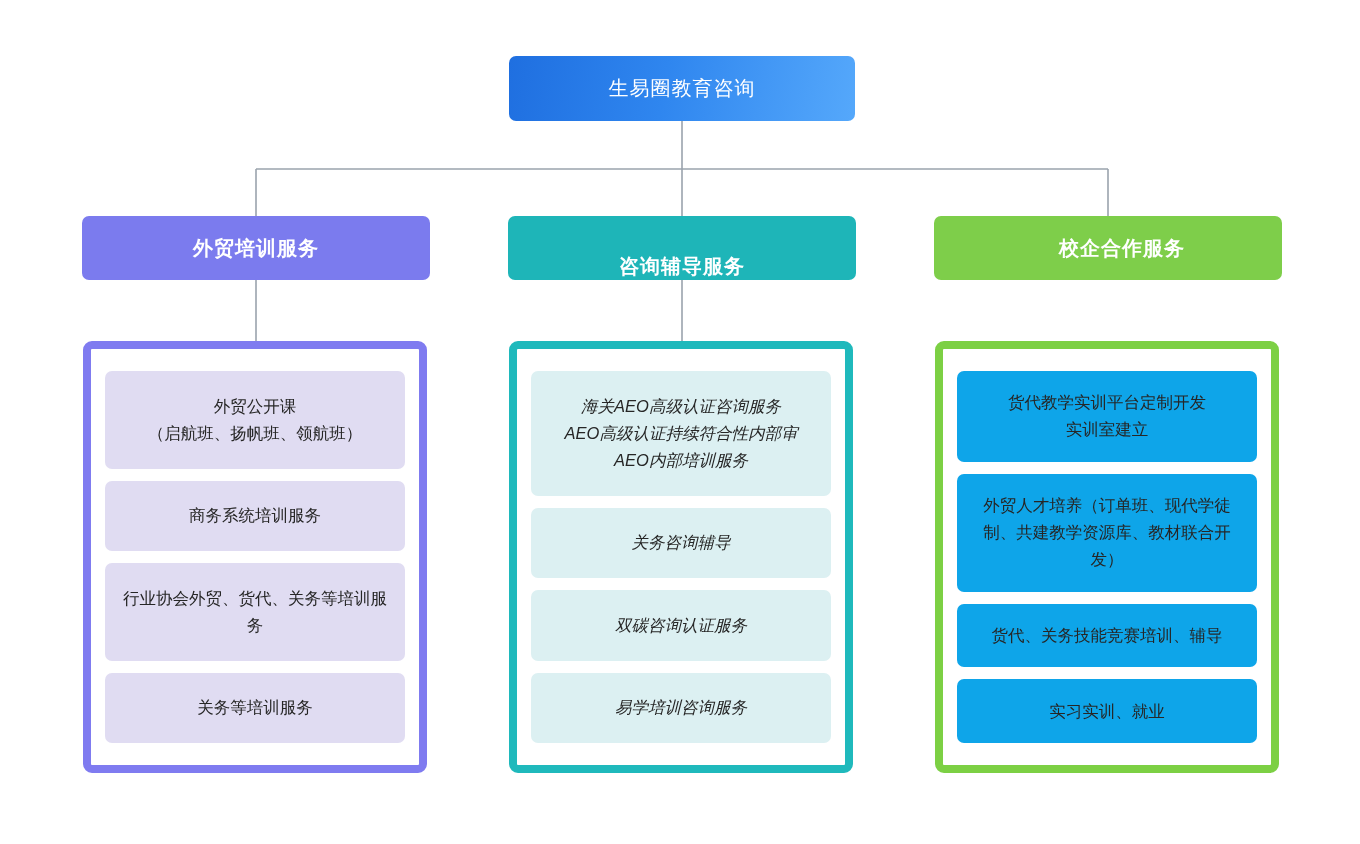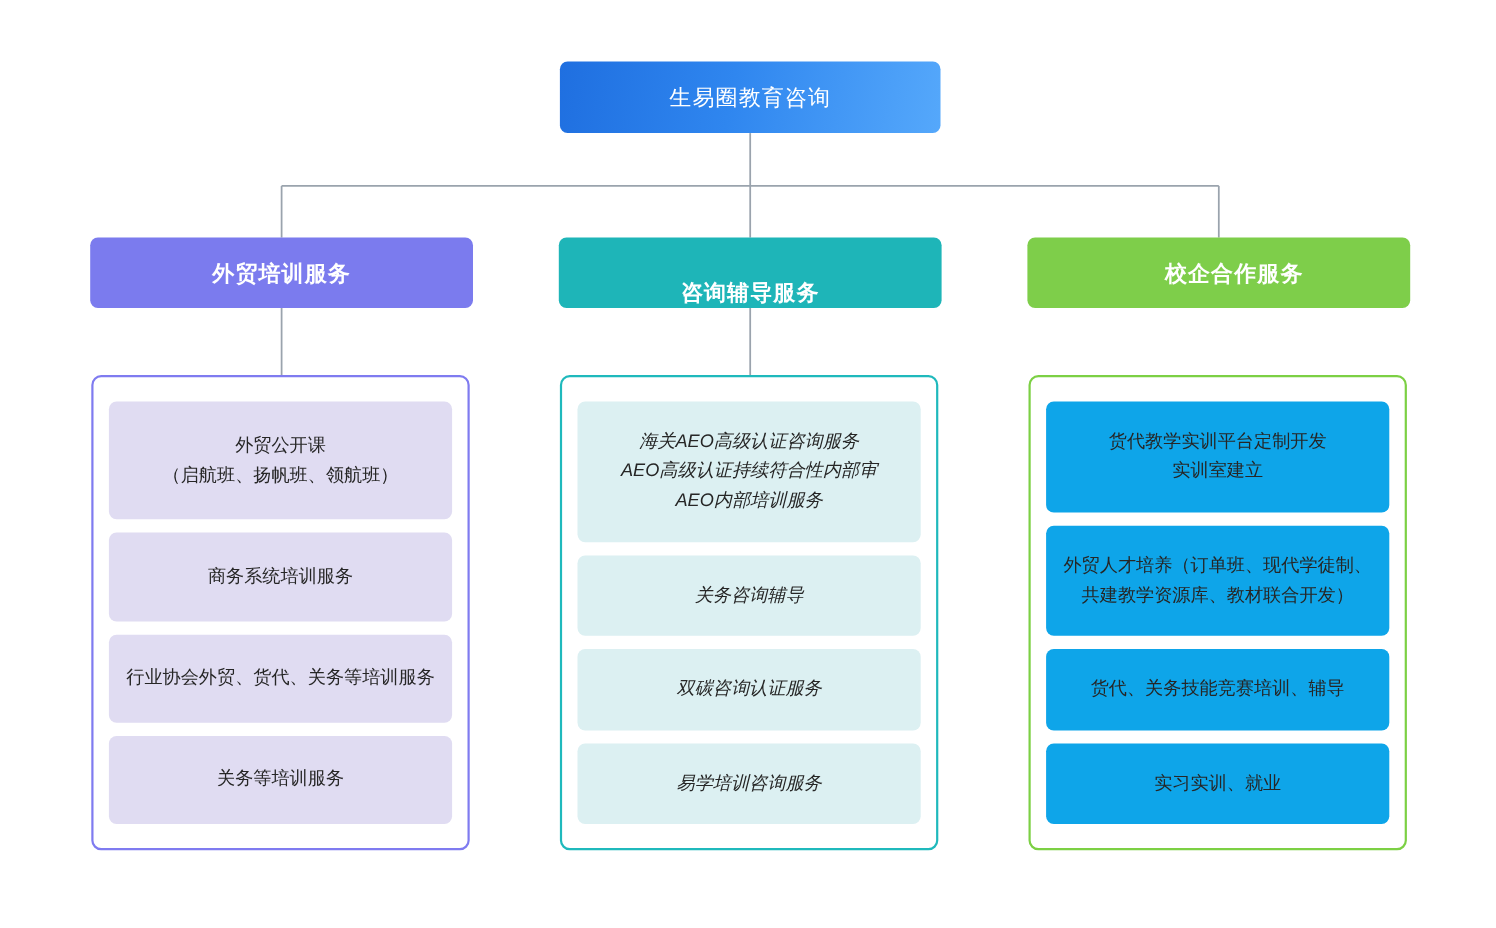--- a/index.html
+++ b/index.html
@@ -84,21 +84,21 @@
     letter-spacing: 1px;
   }
 
   .group-box {
     position: absolute;
     top: 341px;
     left: 1px;
     width: 344px;
     height: 432px;
     border-radius: 9px;
-    border: 2px solid #a21caf;
+    border: 8px solid #a21caf;
     background: #ffffff;
     box-sizing: border-box;
     display: flex;
     flex-direction: column;
     justify-content: space-between;
     padding: 22px 14px 22px 14px;
   }
 
   .leaf {
     border-radius: 7px;

